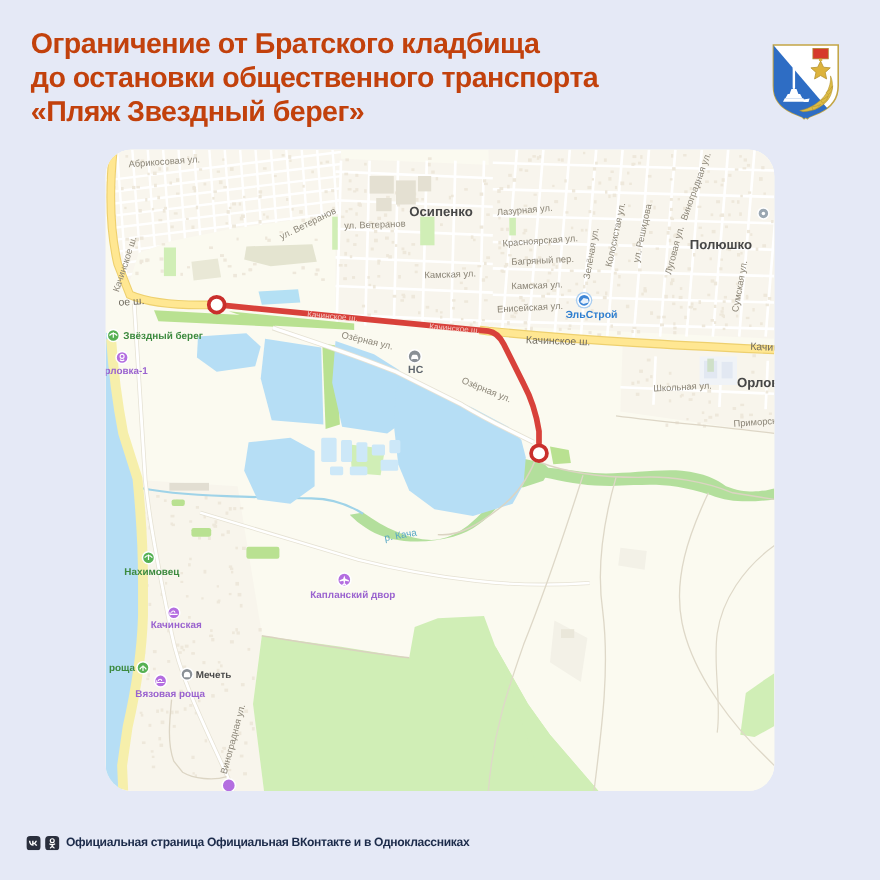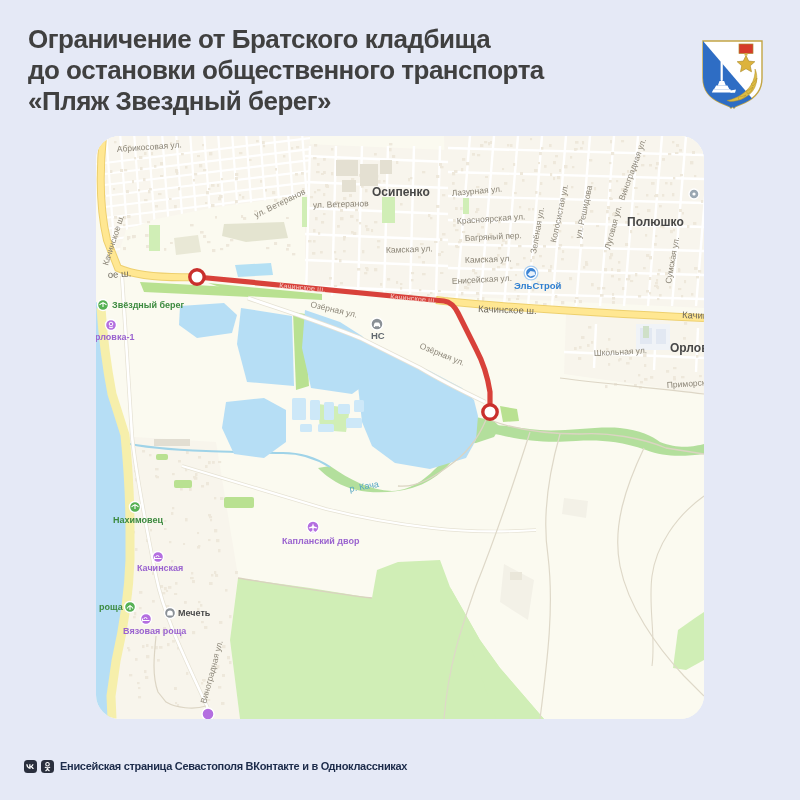--- a/index.html
+++ b/index.html
@@ -1,17 +1,17 @@
 <!DOCTYPE html>
 <html lang="ru"><head>
 <meta charset="utf-8">
 <style>
   html,body{margin:0;padding:0;}
   body{width:800px;height:800px;background:#e5e9f6;font-family:"Liberation Sans", sans-serif;overflow:hidden;position:relative;}
-  .title{position:absolute;left:28px;top:24px;font-size:26px;line-height:31px;font-weight:700;color:#404040;letter-spacing:-0.5px;}
+  .title{position:absolute;left:28px;top:24px;font-size:26px;line-height:31px;font-weight:700;color:#c2410c;letter-spacing:-0.5px;}
   .crest{position:absolute;left:702px;top:40px;}
   .map{position:absolute;left:96px;top:136px;width:608px;height:583px;border-radius:24px;overflow:hidden;background:#fcfbf1;}
   .footer{position:absolute;left:24px;top:759px;height:14px;display:flex;align-items:center;}
   .footer span{font-size:11px;font-weight:700;color:#1c2b4a;margin-left:6px;letter-spacing:-0.3px;}
 </style>
 </head>
 <body>
 
 <div class="title">Ограничение от Братского кладбища<br>до остановки общественного транспорта<br>«Пляж Звездный берег»</div>
 
@@ -1078,14 +1078,14 @@
   <svg width="13" height="13" viewBox="0 0 14 14">
       <rect width="14" height="14" rx="3.8" fill="#2a2f3d"></rect>
       <path d="M2.4 4.6h1.5c.1 1.6.7 2.9 1.7 3.6V4.6h1.4v2.1c.9-.1 1.6-1 1.9-2.1h1.4c-.3 1.3-1 2.2-1.7 2.6.9.4 1.7 1.3 2 2.4H9.1C8.7 8.6 8 8 7 7.9v1.7h-.2C4.3 9.6 2.6 7.6 2.4 4.6Z" fill="#fff"></path>
     </svg>
 
   <svg width="13" height="13" viewBox="0 0 14 14" style="margin-left:4px">
       <rect width="14" height="14" rx="3.8" fill="#2a2f3d"></rect>
       <circle cx="7" cy="4.6" r="1.9" fill="none" stroke="#fff" stroke-width="1.2"></circle>
       <path d="M4.6 7.8 q2.4 1.5 4.8 0 M7 9 l0 1.2 M7 10 l-1.8 1.6 M7 10 l1.8 1.6" stroke="#fff" stroke-width="1.2" fill="none" stroke-linecap="round"></path>
     </svg>
-  <span>Енисейская страница Севастополя ВКонтакте и в Одноклассниках</span>
+  <span>Официальная страница Официальная ВКонтакте и в Одноклассниках</span>
 </div>
 
 </body></html>

